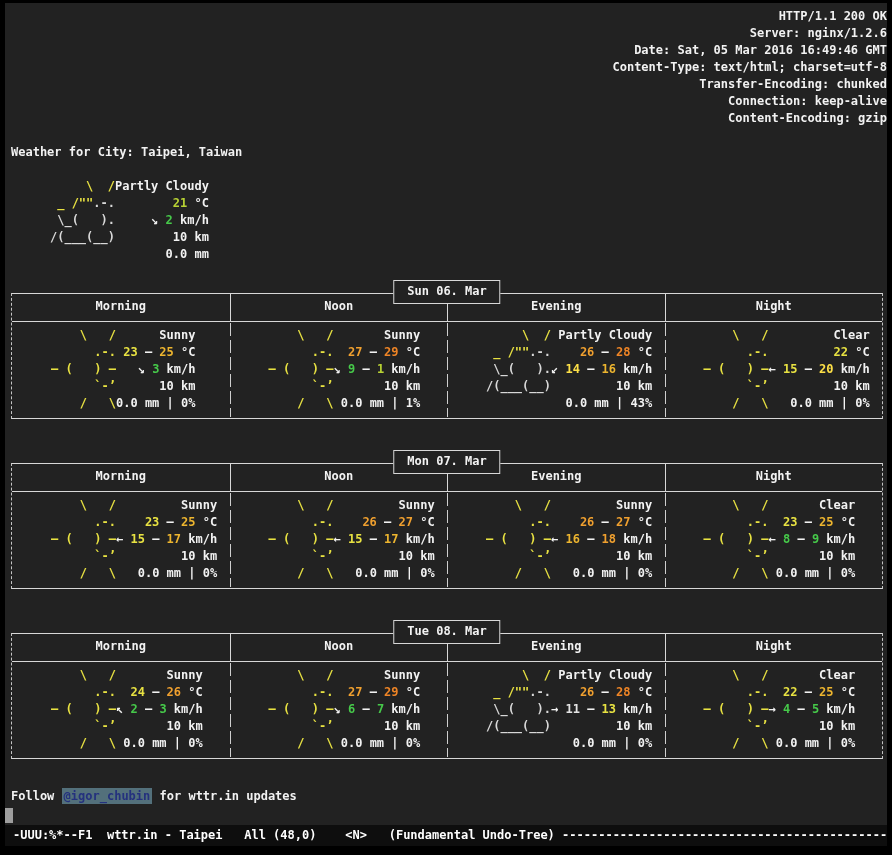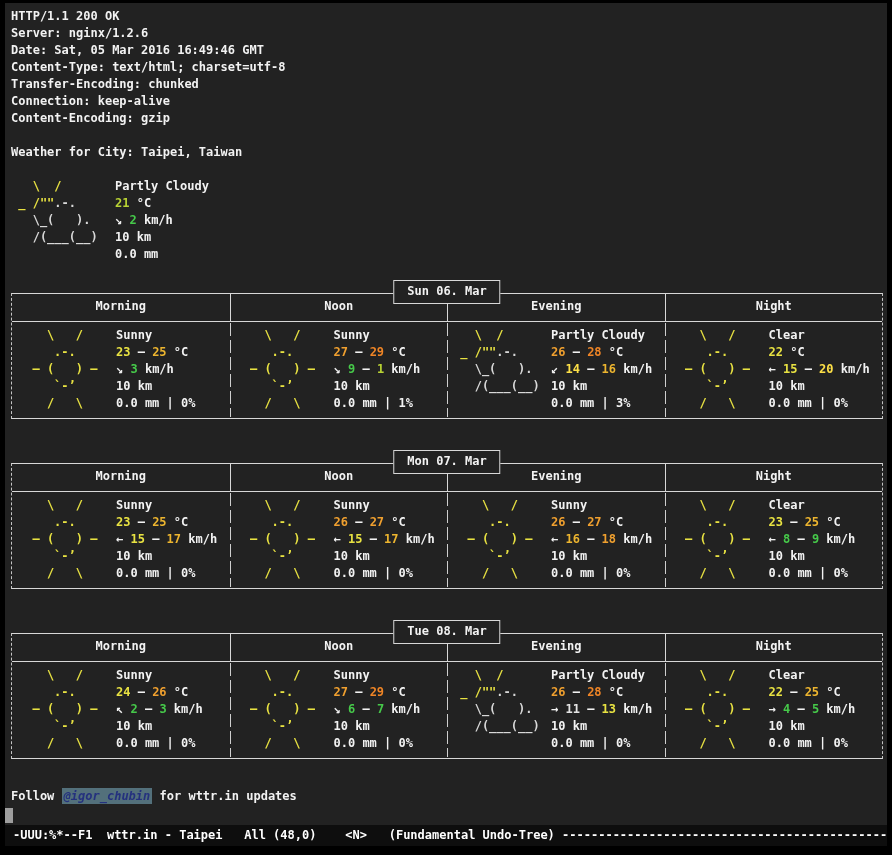--- a/index.html
+++ b/index.html
@@ -1,20 +1,20 @@
 <!DOCTYPE html>
 <html><head>
 <meta charset="utf-8">
 <style>
   html,body{margin:0;padding:0;background:#000;}
   .frame{width:892px;height:855px;box-sizing:border-box;background:#000;padding:3px 5px 9px 5px;}
   .screen{background:#222;width:100%;height:100%;box-sizing:border-box;padding:5px 0 0 6px;
           font-family:"DejaVu Sans Mono",monospace;font-size:12px;font-weight:bold;
           color:#f2f2f2;line-height:17px;overflow:hidden;position:relative;}
-  pre{margin:0;font:inherit;line-height:17px;white-space:pre;}
+  pre{margin:0;font:inherit;line-height:17px;white-space:pre;text-align:right;}
   .blank{height:17px;}
   .current{display:flex;}
   .current .art{width:104px;flex:none;}
   
   #days{margin-top:30px;}
   .day{position:relative;}
   .day + .day{margin-top:44px;}
   .dtable{position:relative;margin-right:4px;
           border-top:1px solid #d8d8d8;border-bottom:1px solid #d8d8d8;
           border-left:1px dashed #c4c4c4;border-right:1px dashed #c4c4c4;}
@@ -23,21 +23,21 @@
   .thead{display:grid;grid-template-columns:repeat(4,1fr);border-bottom:1px solid #d8d8d8;}
   .th{text-align:center;padding:4px 0 6px;}
   .th:nth-child(n+2){border-left:1px solid #d8d8d8;}
   .tbody{display:grid;grid-template-columns:repeat(4,1fr);}
   .cell{display:flex;padding:5px 2px 6px 6px;position:relative;}
   .cell:nth-child(n+2)::before{content:"";position:absolute;left:0;top:1px;bottom:1px;width:1px;
       background:repeating-linear-gradient(to bottom,#cfcfcf 0 13px,rgba(0,0,0,0) 13px 17px);}
   .cell .art{width:98px;flex:none;}
   
   .follow{margin-top:29px;}
-  .handle{background:#53707b;color:#24317e;padding:1px 2px;font-style:italic;}
+  .handle{background:#53707b;color:#24317e;padding:1px 2px;}
   .cursor{width:8px;height:15px;background:#9e9e9e;margin-left:-6px;margin-top:3px;}
   .modeline{background:#0e0e0e;color:#ffffff;margin-left:-6px;margin-top:2px;
             padding:2px 8px 3px;white-space:pre;overflow:hidden;}
 </style>
 </head>
 <body>
 
 <div class="frame">
   <div class="screen">
 
@@ -103,21 +103,21 @@
               <div class="cell">
                 <pre class="art"><span style="color: rgb(232, 226, 66);">   \  /</span>
 <span style="color: rgb(232, 226, 66);"> _ /""</span><span style="color: rgb(217, 217, 217);">.-.</span>
 <span style="color: rgb(217, 217, 217);">   \_(   ).</span>
 <span style="color: rgb(217, 217, 217);">   /(___(__)</span>
 <span></span></pre>
                 <pre class="cdata"><span>Partly Cloudy</span>
 <span style="color: rgb(240, 160, 47);">26</span><span> – </span><span style="color: rgb(239, 133, 38);">28</span><span> °C</span>
 <span>↙ </span><span style="color: #fde047;">14</span><span> – </span><span style="color: rgb(237, 181, 47);">16</span><span> km/h</span>
 <span>10 km</span>
-<span>0.0 mm | 3%</span></pre>
+<span>0.0 mm | 43%</span></pre>
               </div>
               <div class="cell">
                 <pre class="art"><span style="color: rgb(232, 226, 66);">    \   /</span>
 <span style="color: rgb(232, 226, 66);">     .-.</span>
 <span style="color: rgb(232, 226, 66);">  – (   ) –</span>
 <span style="color: rgb(232, 226, 66);">     `-’</span>
 <span style="color: rgb(232, 226, 66);">    /   \</span></pre>
                 <pre class="cdata"><span>Clear</span>
 <span style="color: rgb(232, 226, 66);">22</span><span> °C</span>
 <span>← </span><span style="color: rgb(232, 226, 66);">15</span><span> – </span><span style="color: #fde047;">20</span><span> km/h</span>

